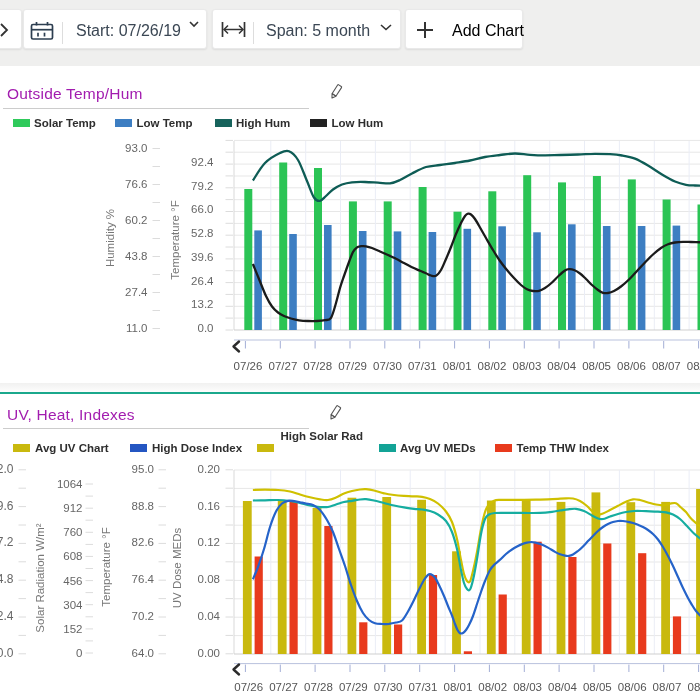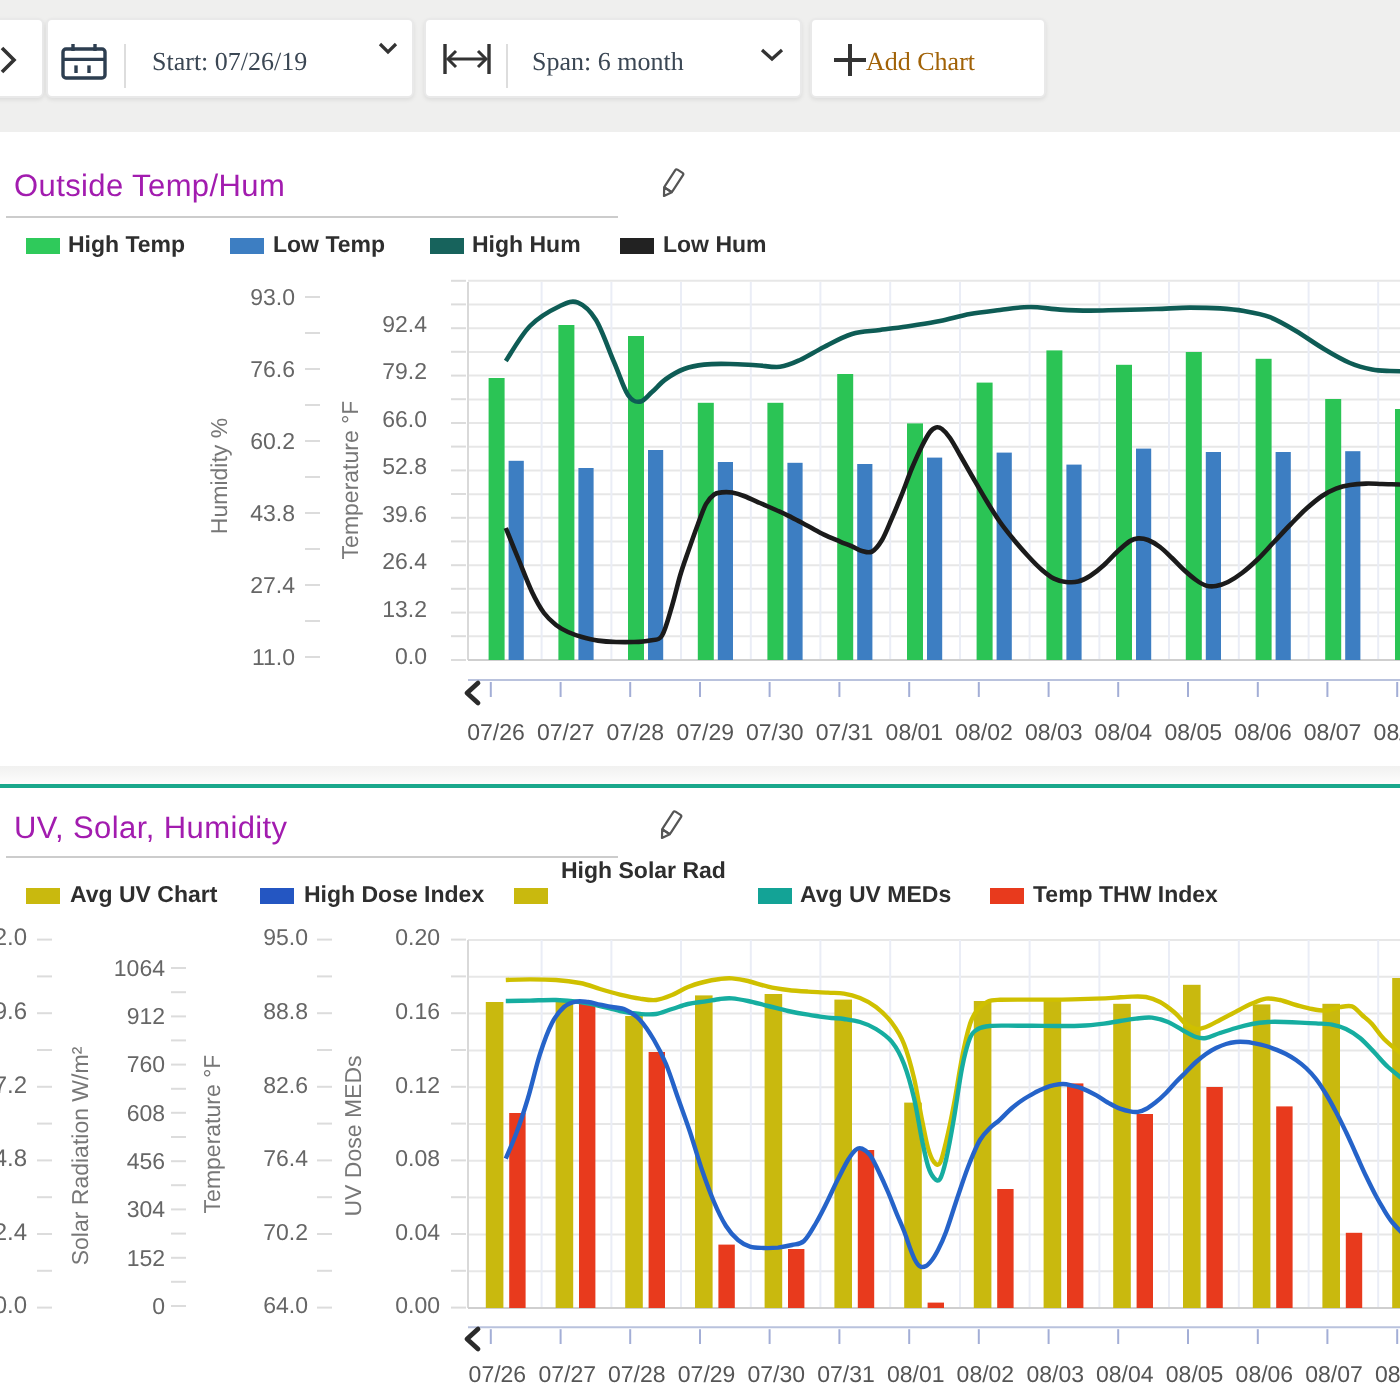--- a/index.html
+++ b/index.html
@@ -5,21 +5,21 @@
 html,body { width:700px; height:700px; overflow:hidden; background:#efefee;
   font-family:"Liberation Sans", sans-serif; }
 .card { position:absolute; top:9px; height:40px; background:#fff; border-radius:3px;
   box-shadow:0 1px 2px rgba(0,0,0,0.08); border:1px solid #e9e9e9; }
 .panel { position:absolute; left:0; width:700px; background:#fff; }
 .ttl { position:absolute; left:7px; font-size:15.5px; color:#a21caf; letter-spacing:0.2px; }
 .tline { position:absolute; left:3px; width:306px; height:1px; background:#ccc; }
 .leg { position:absolute; font-size:11.5px; font-weight:bold; color:#2e2e2e; }
 .sw { position:absolute; width:17px; height:7.5px; }
 .sep { position:absolute; width:1px; background:#ddd; top:22px; height:22px; }
-.tbtxt { position:absolute; font-size:13px; color:#3b4754; top:10.5px; height:40px; line-height:40px;font-family:Liberation Serif, serif; }
+.tbtxt { position:absolute; font-size:16px; color:#3b4754; top:10.5px; height:40px; line-height:40px; }
 </style></head>
 <body>
 
 <div class="panel" style="top:66px;height:634px"></div>
 <div style="position:absolute;left:0;top:383px;width:700px;height:9px;background:linear-gradient(#f1f1f0,#fdfdfd)"></div>
 <div style="position:absolute;left:0;top:392px;width:700px;height:2px;background:#1aa88c"></div>
 
 <div class="card" style="left:-14px;width:36px"></div>
 <svg style="position:absolute;left:0;top:23px" width="10" height="14" viewBox="0 0 10 14">
     <polyline points="1,1 7,7 1,13" fill="none" stroke="#333" stroke-width="1.8"></polyline>
@@ -40,49 +40,49 @@
   </svg>
 <div class="card" style="left:212px;width:189px"></div>
 <svg style="position:absolute;left:221px;top:21px" width="25" height="17" viewBox="0 0 25 17">
  <line x1="1.5" y1="1" x2="1.5" y2="16" stroke="#333" stroke-width="1.7"></line>
  <line x1="23.5" y1="1" x2="23.5" y2="16" stroke="#333" stroke-width="1.7"></line>
  <line x1="3.5" y1="8.5" x2="21.5" y2="8.5" stroke="#333" stroke-width="1.5"></line>
  <polyline points="7,4.5 3,8.5 7,12.5" fill="none" stroke="#333" stroke-width="1.5"></polyline>
  <polyline points="18,4.5 22,8.5 18,12.5" fill="none" stroke="#333" stroke-width="1.5"></polyline>
 </svg>
 <div class="sep" style="left:253px"></div>
-<div class="tbtxt" style="left:266px">Span: 6 month</div>
+<div class="tbtxt" style="left:266px">Span: 5 month</div>
 <svg style="position:absolute;left:380px;top:24px" width="12" height="8" viewBox="0 0 12 8">
     <polyline points="1,1 6,5.5 11,1" fill="none" stroke="#333" stroke-width="1.6"></polyline>
   </svg>
 <div class="card" style="left:405px;width:118px"></div>
 <svg style="position:absolute;left:416px;top:21px" width="18" height="18" viewBox="0 0 18 18">
     <line x1="9" y1="1" x2="9" y2="17" stroke="#333" stroke-width="2"></line>
     <line x1="1" y1="9" x2="17" y2="9" stroke="#333" stroke-width="2"></line>
   </svg>
-<div class="tbtxt" style="left:433px;color:#a16207">Add Chart</div>
+<div class="tbtxt" style="left:452px;color:#000000">Add Chart</div>
 
 <div class="ttl" style="top:85px">Outside Temp/Hum</div>
 <div class="tline" style="top:107.7px"></div>
 <svg style="position:absolute;left:328px;top:83px" width="16" height="18" viewBox="0 0 16 18">
     <g transform="rotate(33 8 9)">
       <rect x="5.6" y="1.5" width="4.6" height="11" rx="0.8" fill="none" stroke="#555" stroke-width="1.1"></rect>
       <path d="M5.6,12.5 L10.2,12.5 L7.9,16.2 Z" fill="none" stroke="#555" stroke-width="1.1" stroke-linejoin="round"></path>
     </g>
   </svg>
 <div class="sw" style="left:13px;top:119px;background:#2fca5b"></div>
-<div class="leg" style="left:34px;top:116.5px">High Temp</div>
+<div class="leg" style="left:34px;top:116.5px">Solar Temp</div>
 <div class="sw" style="left:114.5px;top:119px;background:#3d7ec2"></div>
 <div class="leg" style="left:136.5px;top:116.5px">Low Temp</div>
 <div class="sw" style="left:214.5px;top:119px;background:#17635c"></div>
 <div class="leg" style="left:236px;top:116.5px">High Hum</div>
 <div class="sw" style="left:310px;top:119px;background:#222"></div>
 <div class="leg" style="left:331.5px;top:116.5px">Low Hum</div>
 
-<div class="ttl" style="top:405.5px">UV, Solar, Humidity</div>
+<div class="ttl" style="top:405.5px">UV, Heat, Indexes</div>
 <div class="tline" style="top:427.6px"></div>
 <svg style="position:absolute;left:326.5px;top:404px" width="16" height="18" viewBox="0 0 16 18">
     <g transform="rotate(33 8 9)">
       <rect x="5.6" y="1.5" width="4.6" height="11" rx="0.8" fill="none" stroke="#555" stroke-width="1.1"></rect>
       <path d="M5.6,12.5 L10.2,12.5 L7.9,16.2 Z" fill="none" stroke="#555" stroke-width="1.1" stroke-linejoin="round"></path>
     </g>
   </svg>
 <div class="sw" style="left:13px;top:444px;background:#c9b90e"></div>
 <div class="leg" style="left:35px;top:441.5px">Avg UV Chart</div>
 <div class="sw" style="left:130px;top:444px;background:#2456c2"></div>

